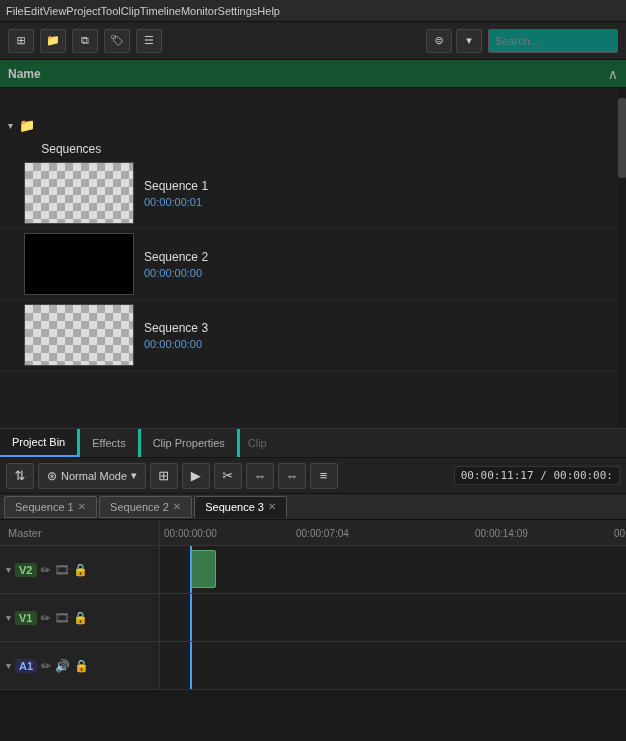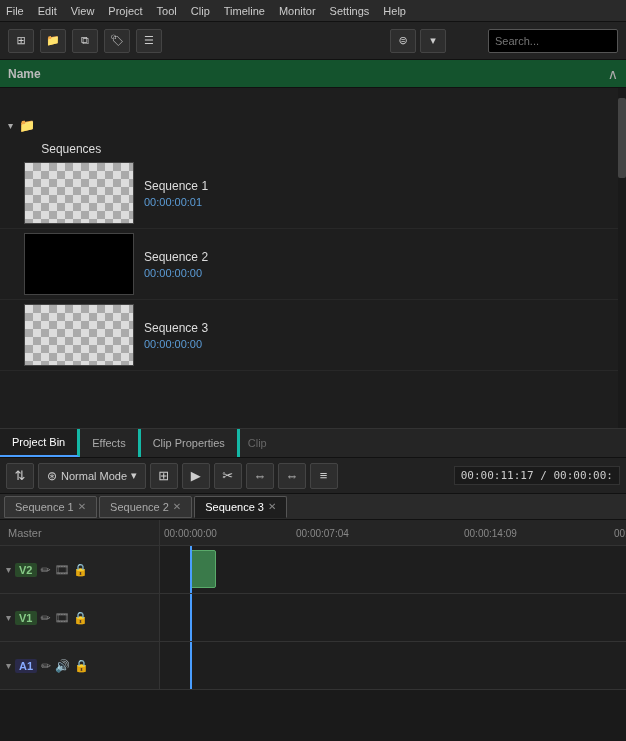--- a/index.html
+++ b/index.html
@@ -13,21 +13,20 @@
       overflow: hidden;
     }
 
     
     .menu-bar {
       display: flex;
       align-items: center;
       background: #2a2a2a;
       height: 22px;
       padding: 0 6px;
-      gap: 14px;
       border-bottom: 1px solid #111;
     }
     .menu-item {
       font-size: 11px;
       color: #ccc;
       cursor: pointer;
       white-space: nowrap;
     }
 
     
@@ -55,27 +54,26 @@
     }
     .toolbar-spacer { flex: 1; }
     .filter-icon-group {
       display: flex;
       align-items: center;
       gap: 4px;
     }
     .search-box {
       display: flex;
       align-items: center;
-      background: #000000;
+      background: #0f766e;
       border: 1px solid #555;
       height: 24px;
       padding: 0 6px;
       width: 130px;
       border-radius: 2px;
-      margin-left: 36px;
     }
     .search-box input {
       background: transparent;
       border: none;
       outline: none;
       color: #ccc;
       font-size: 11px;
       width: 100%;
     }
 
@@ -542,21 +540,21 @@
 
 <div class="timeline-area">
 
   <div class="timeline-ruler">
     <div class="ruler-track-labels">
       <span>Master</span>
     </div>
     <div class="ruler-timecodes">
       <span class="ruler-tick" style="left: 4px;">00:00:00:00</span>
       <span class="ruler-tick" style="left: 136px;">00:00:07:04</span>
-      <span class="ruler-tick" style="left: 304px;">00:00:14:09</span>
+      <span class="ruler-tick" style="left: 315px;">00:00:14:09</span>
       <span class="ruler-tick" style="left: 454px;">00:00:21:14</span>
     </div>
   </div>
 
   <div class="timeline-tracks">
 
     <div class="track-row">
       <div class="track-label">
         <span class="track-expand-btn">▾</span>
         <span class="track-id">V2</span>

